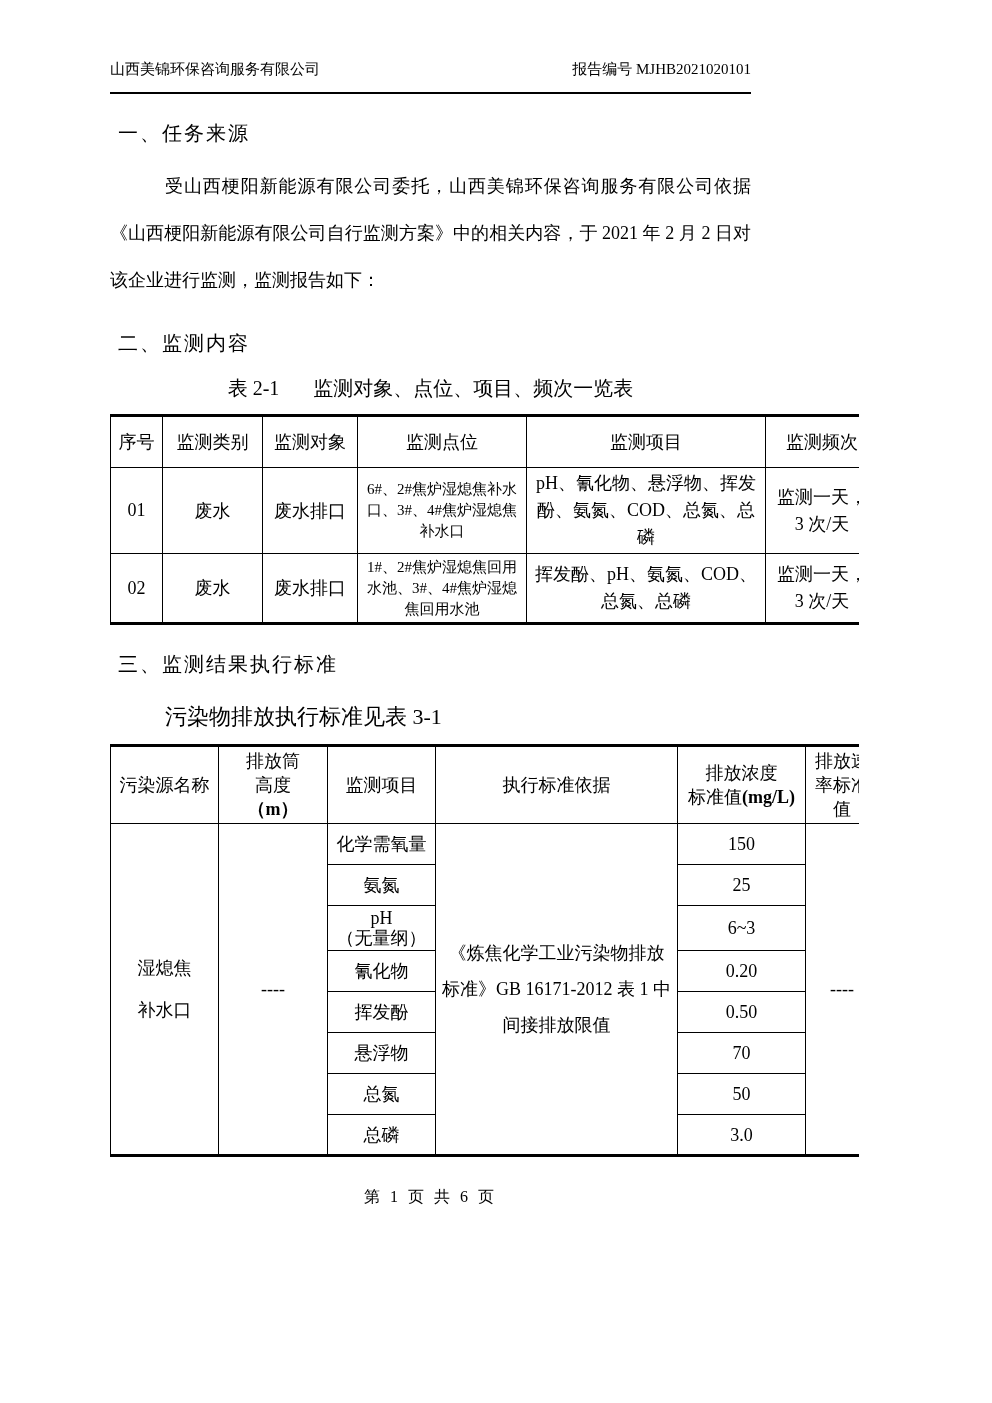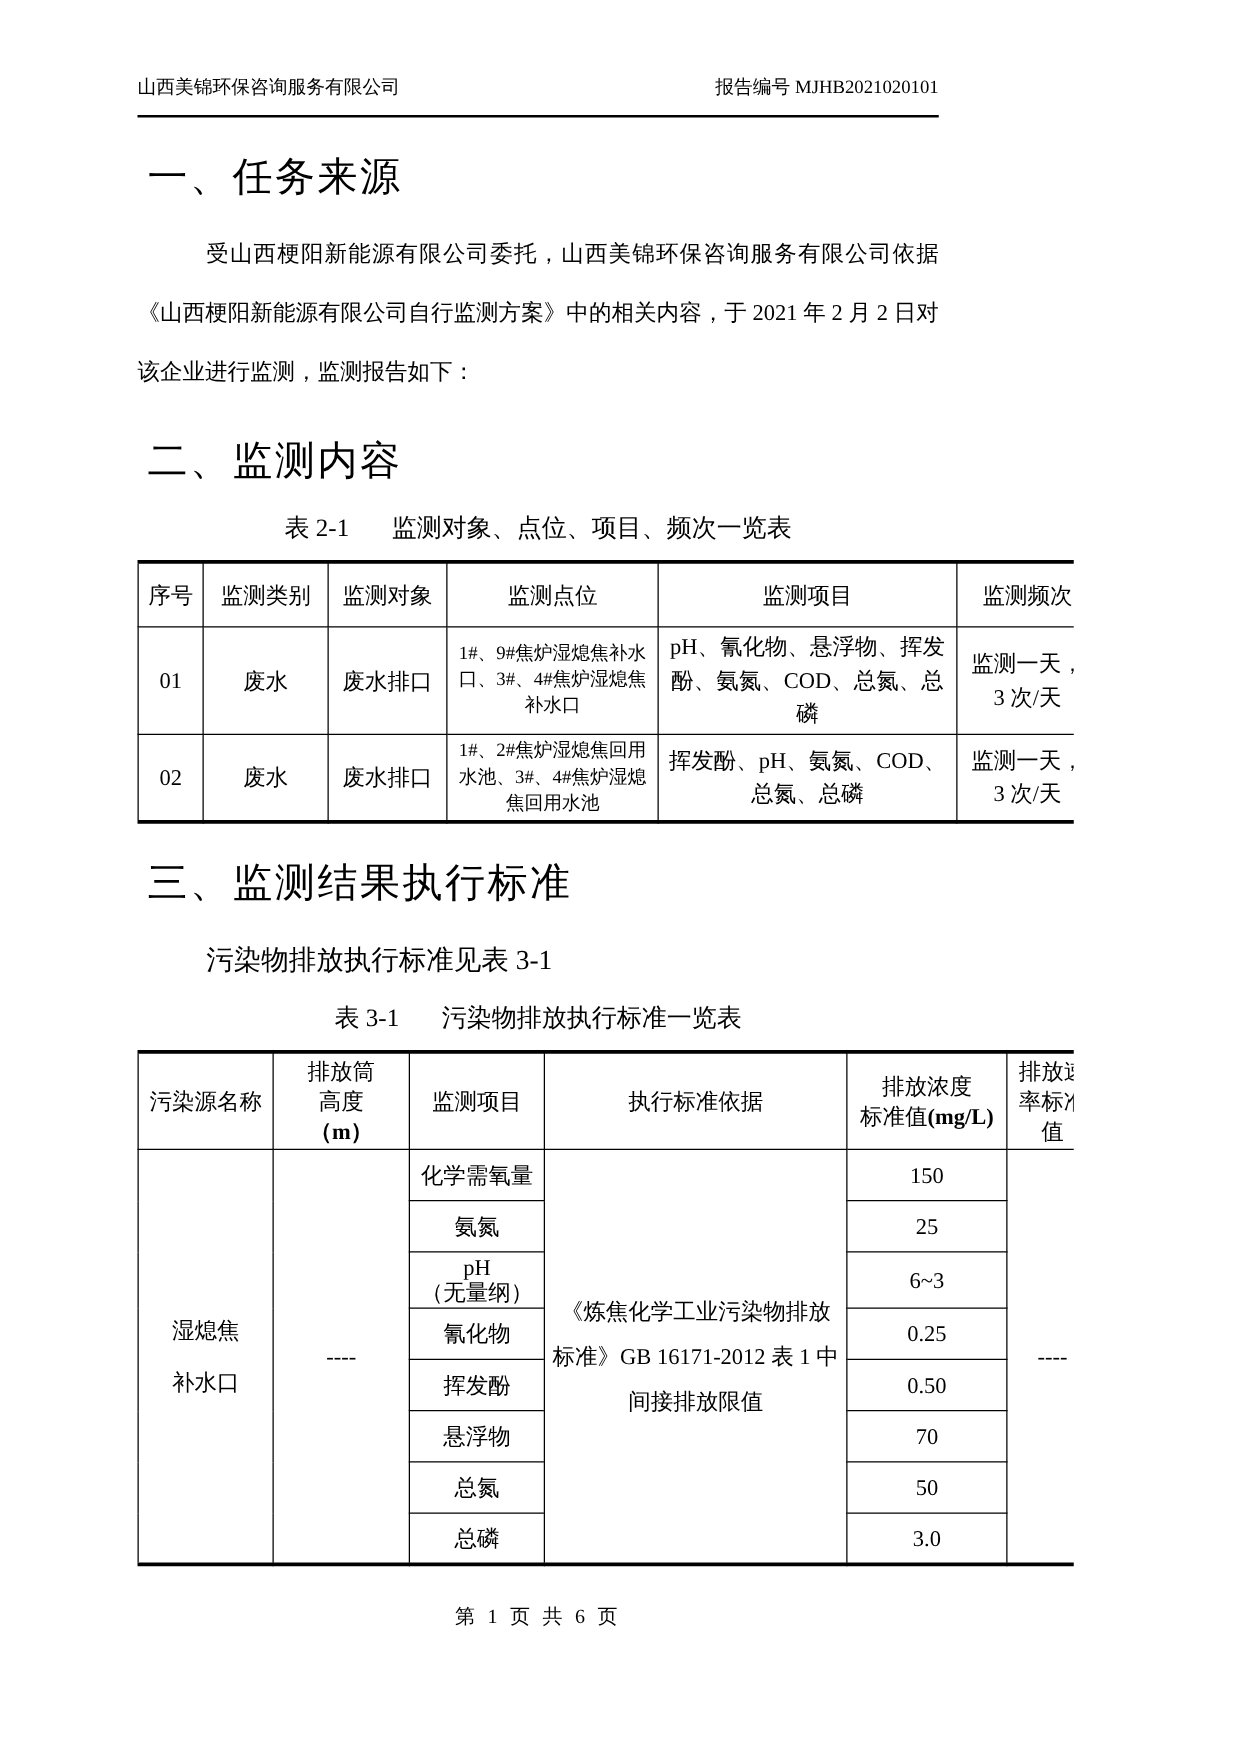--- a/index.html
+++ b/index.html
@@ -19,21 +19,21 @@
     margin-top: 60px;
     display: flex;
     justify-content: space-between;
     align-items: flex-end;
     font-size: 15px;
     padding-bottom: 13px;
     border-bottom: 2px solid #000;
   }
   
   .h-sec {
-    font-size: 32px;
+    font-size: 20px;
     font-weight: normal;
     letter-spacing: 2px;
     margin: 26px 0 0 8px;
   }
   .body-par {
     font-size: 18px;
     line-height: 47px;
     text-align: justify;
     text-align-last: left;
     text-indent: 55px;
@@ -124,42 +124,39 @@
         <th>监测点位</th>
         <th>监测项目</th>
         <th>监测频次</th>
       </tr>
     </thead>
     <tbody>
       <tr>
         <td>01</td>
         <td>废水</td>
         <td>废水排口</td>
-        <td class="loc">1#、9#焦炉湿熄焦补水口、3#、4#焦炉湿熄焦补水口</td>
+        <td class="loc">6#、2#焦炉湿熄焦补水口、3#、4#焦炉湿熄焦补水口</td>
         <td class="items">pH、氰化物、悬浮物、挥发酚、氨氮、COD、总氮、总磷</td>
         <td class="freq pre">监测一天，
 3 次/天</td>
       </tr>
       <tr>
         <td>02</td>
         <td>废水</td>
         <td>废水排口</td>
         <td class="loc">1#、2#焦炉湿熄焦回用水池、3#、4#焦炉湿熄焦回用水池</td>
         <td class="items">挥发酚、pH、氨氮、COD、总氮、总磷</td>
         <td class="freq pre">监测一天，
 3 次/天</td>
       </tr>
     </tbody>
   </table>
 
   <div class="h-sec">三、监测结果执行标准</div>
   <div class="intro-line">污染物排放执行标准见表 3-1</div>
-  <div class="tbl-caption">
-    <span class="cap-label">表 3-1</span><span>污染物排放执行标准一览表</span>
-  </div>
 
   <table class="t31">
     <colgroup>
       <col style="width:108px">
         <col style="width:109px">
         <col style="width:108px">
       <col style="width:242px">
         <col style="width:128px">
         <col style="width:73px">
     </colgroup>
@@ -192,21 +189,21 @@
         <td class="pre">氨氮</td>
         <td>25</td>
       </tr>
       <tr>
         <td class="pre">pH
 （无量纲）</td>
         <td>6~3</td>
       </tr>
       <tr>
         <td class="pre">氰化物</td>
-        <td>0.25</td>
+        <td>0.20</td>
       </tr>
       <tr>
         <td class="pre">挥发酚</td>
         <td>0.50</td>
       </tr>
       <tr>
         <td class="pre">悬浮物</td>
         <td>70</td>
       </tr>
       <tr>

